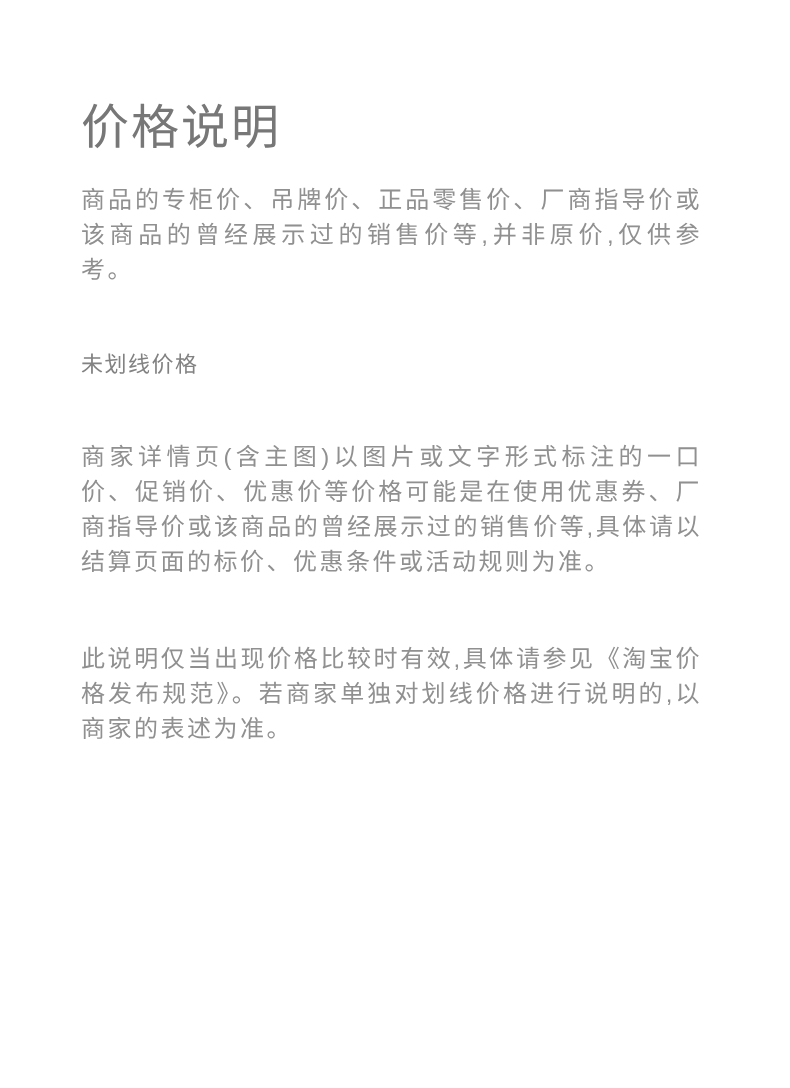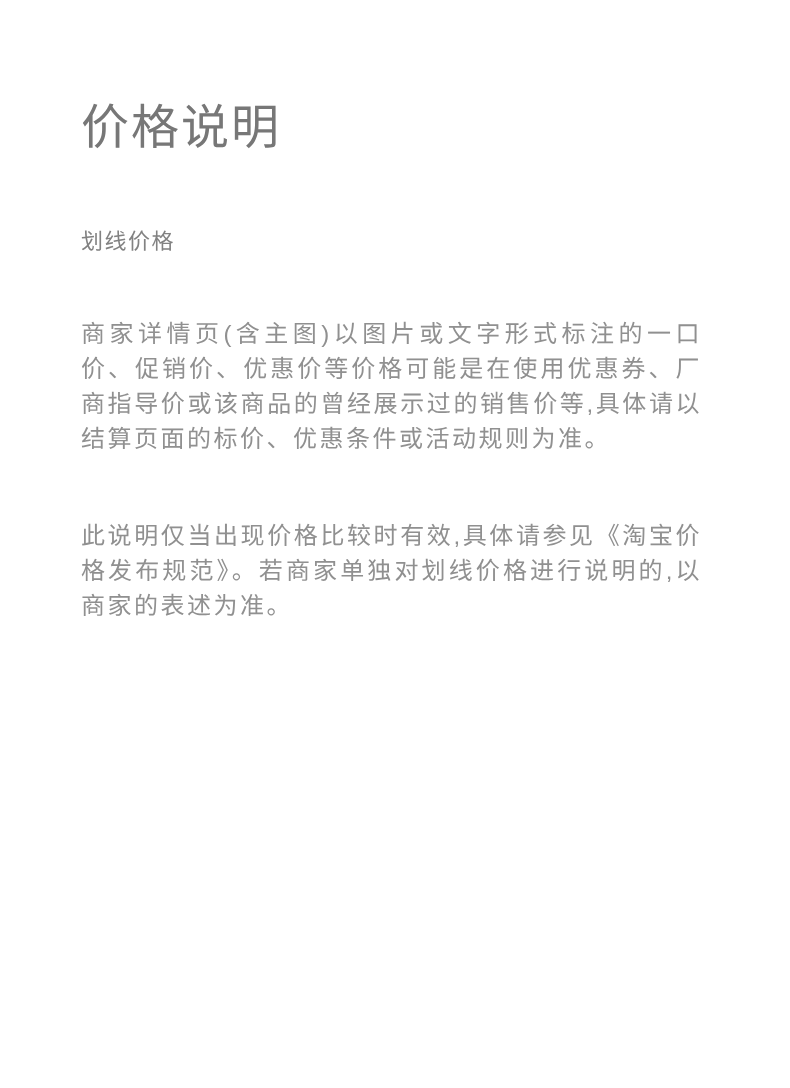--- a/index.html
+++ b/index.html
@@ -52,19 +52,20 @@
   p.body-text.standalone.last {
     margin-top: 62px;
   }
 </style>
 </head>
 <body>
 
 <div class="page">
   <h1 class="page-title">价格说明</h1>
 
-  <h2 class="sec-heading sec-1">划线价格</h2>
+  <p class="body-text">商品的专柜价、吊牌价、正品零售价、厂商指导价或该商品的曾经展示过的销售价等,并非原价,仅供参考。</p>
 
+  <h2 class="sec-heading sec-2">未划线价格</h2>
 
   <p class="body-text standalone">商家详情页(含主图)以图片或文字形式标注的一口价、促销价、优惠价等价格可能是在使用优惠券、厂商指导价或该商品的曾经展示过的销售价等,具体请以结算页面的标价、优惠条件或活动规则为准。</p>
 
   <p class="body-text standalone last">此说明仅当出现价格比较时有效,具体请参见《淘宝价格发布规范》。若商家单独对划线价格进行说明的,以商家的表述为准。</p>
 </div>
 
 </body></html>

